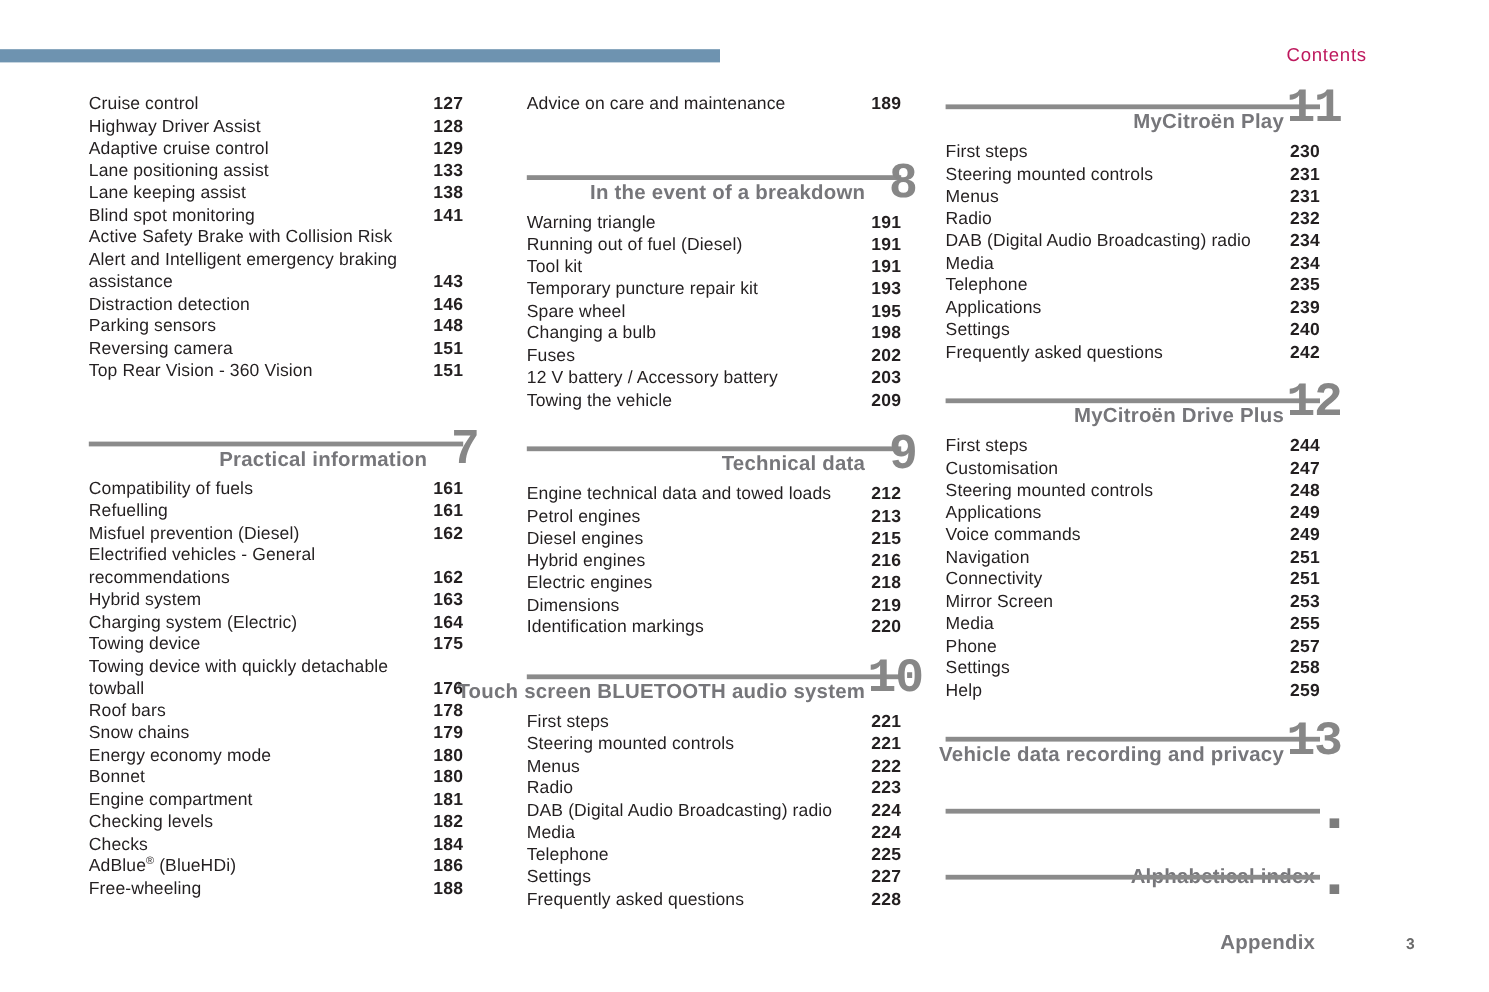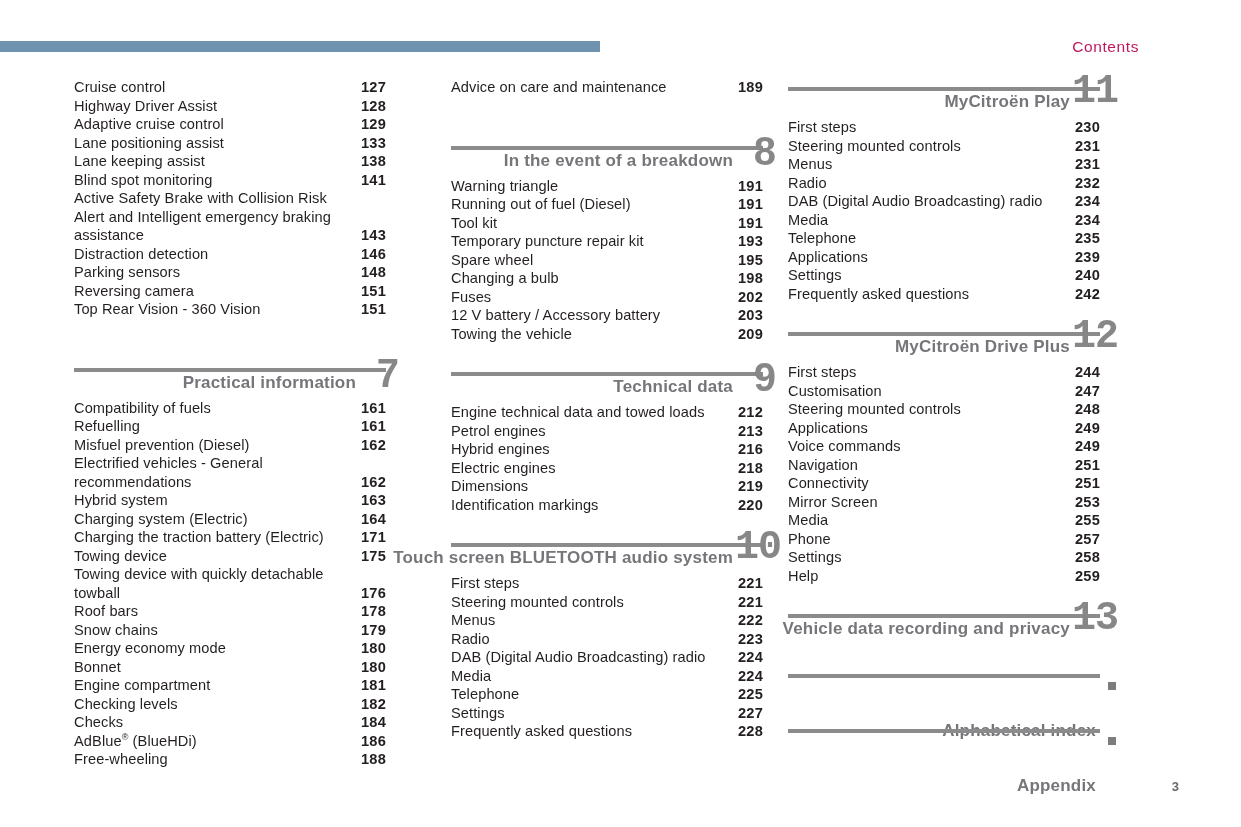--- a/index.html
+++ b/index.html
@@ -43,21 +43,21 @@
     top: 78px;
     width: 1148px;
     height: 690px;
   }
   .column {
     position: absolute;
     top: 0;
     width: 312px;
   }
   #col-1 { left: 74px; }
-  #col-2 { left: 451px; }
+  #col-2 { left: 439px; }
   #col-3 { left: 788px; }
 
   
   .chapter-head {
     position: relative;
     height: 38px;
     margin-bottom: 2px;
   }
   .chapter-head .rule {
     position: absolute;
@@ -177,21 +177,20 @@
         <div class="title">Practical information</div>
         <div class="num">7</div>
       </div>
       <div class="entry"><span class="label">Compatibility of fuels</span><span class="page">161</span></div>
       <div class="entry"><span class="label">Refuelling</span><span class="page">161</span></div>
       <div class="entry"><span class="label">Misfuel prevention (Diesel)</span><span class="page">162</span></div>
       <div class="entry no-page"><span class="label">Electrified vehicles - General</span></div>
       <div class="entry"><span class="label">recommendations</span><span class="page">162</span></div>
       <div class="entry"><span class="label">Hybrid system</span><span class="page">163</span></div>
       <div class="entry"><span class="label">Charging system (Electric)</span><span class="page">164</span></div>
-      <div class="entry"><span class="label">Charging the traction battery (Electric)</span><span class="page">171</span></div>
       <div class="entry"><span class="label">Towing device</span><span class="page">175</span></div>
       <div class="entry no-page"><span class="label">Towing device with quickly detachable</span></div>
       <div class="entry"><span class="label">towball</span><span class="page">176</span></div>
       <div class="entry"><span class="label">Roof bars</span><span class="page">178</span></div>
       <div class="entry"><span class="label">Snow chains</span><span class="page">179</span></div>
       <div class="entry"><span class="label">Energy economy mode</span><span class="page">180</span></div>
       <div class="entry"><span class="label">Bonnet</span><span class="page">180</span></div>
       <div class="entry"><span class="label">Engine compartment</span><span class="page">181</span></div>
       <div class="entry"><span class="label">Checking levels</span><span class="page">182</span></div>
       <div class="entry"><span class="label">Checks</span><span class="page">184</span></div>
@@ -217,20 +216,21 @@
       <div class="entry"><span class="label">12 V battery / Accessory battery</span><span class="page">203</span></div>
       <div class="entry"><span class="label">Towing the vehicle</span><span class="page">209</span></div>
       <div class="gap-lg"></div>
       <div class="chapter-head">
         <div class="rule"></div>
         <div class="title">Technical data</div>
         <div class="num">9</div>
       </div>
       <div class="entry"><span class="label">Engine technical data and towed loads</span><span class="page">212</span></div>
       <div class="entry"><span class="label">Petrol engines</span><span class="page">213</span></div>
+      <div class="entry"><span class="label">Diesel engines</span><span class="page">215</span></div>
       <div class="entry"><span class="label">Hybrid engines</span><span class="page">216</span></div>
       <div class="entry"><span class="label">Electric engines</span><span class="page">218</span></div>
       <div class="entry"><span class="label">Dimensions</span><span class="page">219</span></div>
       <div class="entry"><span class="label">Identification markings</span><span class="page">220</span></div>
       <div class="gap-lg"></div>
       <div class="chapter-head wide-num">
         <div class="rule"></div>
         <div class="title">Touch screen BLUETOOTH audio system</div>
         <div class="num">10</div>
       </div>

